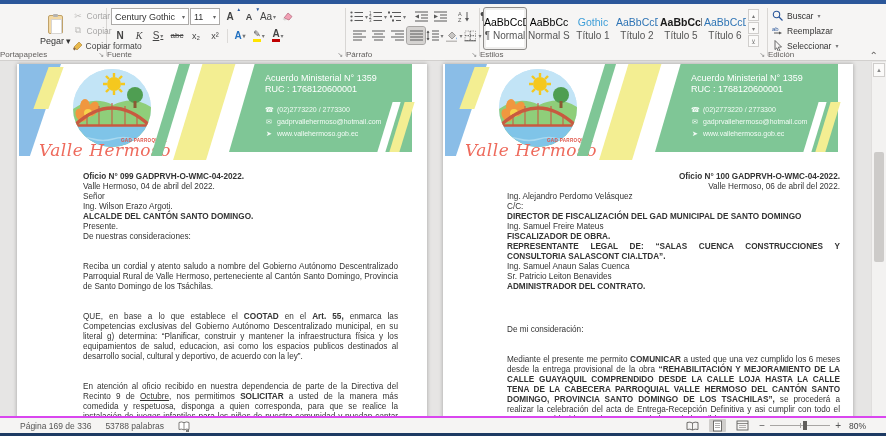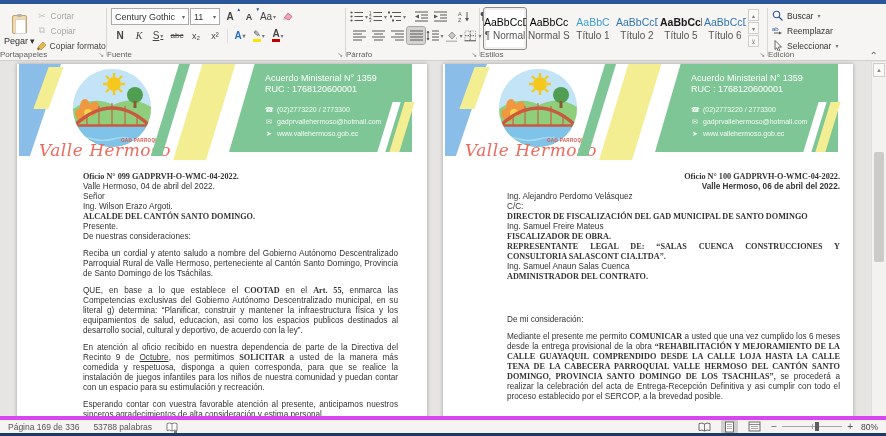--- a/index.html
+++ b/index.html
@@ -18,21 +18,21 @@
   .rrow { display:flex; align-items:center; height:19px; gap:1px; }
   .rbtn { display:flex; align-items:center; justify-content:center; min-width:18px; height:17px; border-radius:2px; font-size:10px; color:#444; cursor:pointer; }
   .rbtn .caret { font-size:6px; color:#777; margin-left:1px; }
   .sel { background:#d5d3d1; outline:1px solid #a8a6a4; }
   .disabled { opacity:.45; }
   .vline { width:1px; height:14px; background:#dcdad8; margin:0 2px; }
 
   
   .g-clip { width:106px; }
   .g-clip .rcontent { display:flex; }
-  .paste-btn { width:34px; height:46px; display:flex; flex-direction:column; align-items:center; justify-content:center; gap:2px; cursor:pointer; border-radius:2px; }
+  .paste-btn { width:34px; height:46px; display:flex; flex-direction:column; align-items:center; justify-content:center; gap:2px; cursor:pointer; border-radius:2px;margin-left:36px; }
   .clip-icon { width:15px; height:19px; background:#f3d9a4; border:1px solid #c0a26a; border-radius:2px; position:relative; }
   .clip-icon:before { content:""; position:absolute; left:2px; top:3px; width:9px; height:13px; background:#fff; border:1px solid #d7d5d3; }
   .clip-icon:after { content:""; position:absolute; left:4px; top:-2px; width:5px; height:3px; background:#b5b3b1; border-radius:1px; }
   .paste-label { font-size:9px; color:#333; display:flex; align-items:center; gap:2px; }
   .clip-col { display:flex; flex-direction:column; justify-content:flex-start; padding-top:1px; }
   .small-cmd { display:flex; align-items:center; gap:3px; font-size:8.5px; color:#444; height:15px; padding:0 2px; cursor:pointer; white-space:nowrap; }
   .cmd-ico { font-size:9px; width:11px; text-align:center; color:#7b7977; }
   .brush-ico { width:10px; height:10px; }
 
   
@@ -103,36 +103,36 @@
   .lh-text { position:absolute; left:248px; top:9px; color:#fff; }
   .lh-text .big { font-size:9px; line-height:11px; }
   .lh-contact { margin-top:9px; }
   .lh-contact div { font-size:7px; line-height:12px; color:#f2fbf5; display:flex; align-items:center; gap:4px; }
   .lh-contact .ci { font-size:7px; width:8px; text-align:center; }
 
   
   .pbody { padding:12px 29px 0 66px; font-size:8.2px; line-height:10px; color:#333; }
   .page-right .pbody { padding:12px 13px 0 64px; }
   .ln { min-height:10px; }
-  .para { text-align:justify; margin-top:7px; }
+  .para { text-align:justify; margin-top:20px; }
   .gap { margin-top:0; }
-  .tr { text-align:right;font-weight:bold; }
-  .b { font-weight:700;font-family:Liberation Serif, serif; }
+  .tr { text-align:right; }
+  .b { font-weight:700; }
   .u { text-decoration:underline; }
 
   
   .vscroll { position:absolute; right:0; top:0; bottom:-20px; width:15px; background:#f3f2f1; border-left:1px solid #e0dedd; }
   .vs-btn { height:15px; display:flex; align-items:center; justify-content:center; font-size:6px; color:#888; cursor:pointer; }
   .vs-btn.boxed { border:1px solid #cfcdcb; background:#fbfaf9; margin:1px; height:14px; }
   .vs-thumb { position:absolute; left:2px; right:2px; top:90px; height:110px; background:#cdcbc9; border-radius:2px; cursor:grab; }
   .vs-down { position:absolute; bottom:3px; left:0; right:0; }
 
   
-  .statusbar { position:absolute; left:0; right:0; bottom:3px; height:17px; background:#f5f4f3; border-top:4px solid #d946ef;
-               display:flex; align-items:center; font-size:8.5px; color:#555; padding:0 8px; gap:14px; }
+  .statusbar { position:absolute; left:0; right:0; bottom:3px; height:17px; background:#f5f4f3; border-top:2px solid #d946ef;
+               display:flex; align-items:center; font-size:8.5px; color:#555; padding:0 20px; gap:14px; }
   .sb-item { display:flex; align-items:center; gap:4px; cursor:pointer; white-space:nowrap; }
   .sb-right { margin-left:auto; display:flex; align-items:center; gap:8px; }
   .viewbtn { width:17px; height:13px; display:flex; align-items:center; justify-content:center; cursor:pointer; border-radius:1px; }
   .viewbtn.cur { background:#d0cecc; }
   .zoomctl { display:flex; align-items:center; gap:5px; }
   .zoom-track { position:relative; width:60px; height:1px; background:#a8a6a4; }
   .zoom-thumb { position:absolute; left:55%; top:-4px; width:4px; height:9px; background:#605e5c; cursor:grab; }
   .zoom-mark { position:absolute; left:50%; top:-2px; width:1px; height:5px; background:#a8a6a4; }
   .zsign { font-size:10px; color:#555; cursor:pointer; line-height:9px; }
   .zoomval { font-size:8.5px; color:#444; cursor:pointer; }
@@ -383,21 +383,21 @@
         <div class="stylecards">
           <div class="scard cur">
             <span class="sample">AaBbCcD</span>
             <span class="sname">¶ Normal</span>
           </div>
           <div class="scard">
             <span class="sample">AaBbCc</span>
             <span class="sname">Normal Sa...</span>
           </div>
           <div class="scard">
-            <span class="sample st-t1">AaBbC</span>
+            <span class="sample st-t1">Gothic</span>
             <span class="sname">Título 1</span>
           </div>
           <div class="scard">
             <span class="sample st-t2">AaBbCcD</span>
             <span class="sname">Título 2</span>
           </div>
           <div class="scard">
             <span class="sample st-t5">AaBbCcI</span>
             <span class="sname">Título 5</span>
           </div>
@@ -601,20 +601,21 @@
       <div class="pbody">
         <div class="ln b tr"><span class="b">Oficio N° 100 GADPRVH-O-WMC-04-2022.</span></div>
         <div class="ln tr"><span>Valle Hermoso, 06 de abril del 2022.</span></div>
         <div class="ln gap"><span>Ing. Alejandro Perdomo Velásquez</span></div>
         <div class="ln"><span>C/C:</span></div>
         <div class="ln"><span class="b">DIRECTOR DE FISCALIZACIÓN DEL GAD MUNICIPAL DE SANTO DOMINGO</span></div>
         <div class="ln"><span>Ing. Samuel Freire Mateus</span></div>
         <div class="ln"><span class="b">FISCALIZADOR DE OBRA.</span></div>
         <div class="ln para" style="margin-top:0;"><span class="b">REPRESENTANTE LEGAL DE: “SALAS CUENCA CONSTRUCCIONES Y CONSULTORIA SALASCONT CIA.LTDA”.</span></div>
         <div class="ln"><span>Ing. Samuel Anaun Salas Cuenca</span></div>
+        <div class="ln"><span>Sr. Patricio Leiton Benavides</span></div>
         <div class="ln"><span class="b">ADMINISTRADOR DEL CONTRATO.</span></div>
         <div class="ln" style="margin-top:33px;"><span>De mi consideración:</span></div>
         <div class="ln para"><span>Mediante el presente me permito </span><span class="b">COMUNICAR</span><span> a usted que una vez cumplido los 6 meses desde la entrega provisional de la obra </span><span class="b">“REHABILITACIÓN Y MEJORAMIENTO DE LA CALLE GUAYAQUIL COMPRENDIDO DESDE LA CALLE LOJA HASTA LA CALLE TENA DE LA CABECERA PARROQUIAL VALLE HERMOSO DEL CANTÓN SANTO DOMINGO, PROVINCIA SANTO DOMINGO DE LOS TSACHILAS”,</span><span> se procederá a realizar la celebración del acta de Entrega-Recepción Definitiva y asi cumplir con todo el proceso establecido por el SERCOP, a la brevedad posible.</span></div>
       </div>
     </div>
 
     <div class="vscroll">
       <div class="vs-btn boxed">▲</div>
       <div class="vs-thumb"></div>
       <div class="vs-btn vs-down">▼</div>

